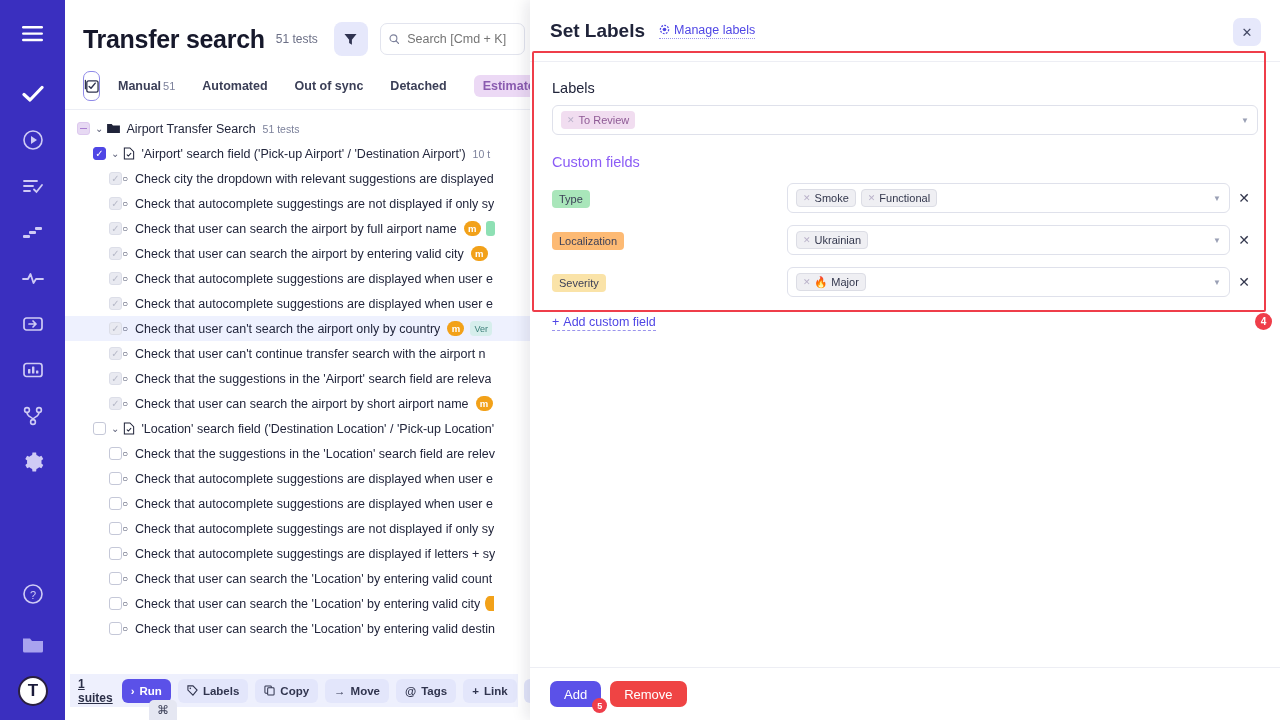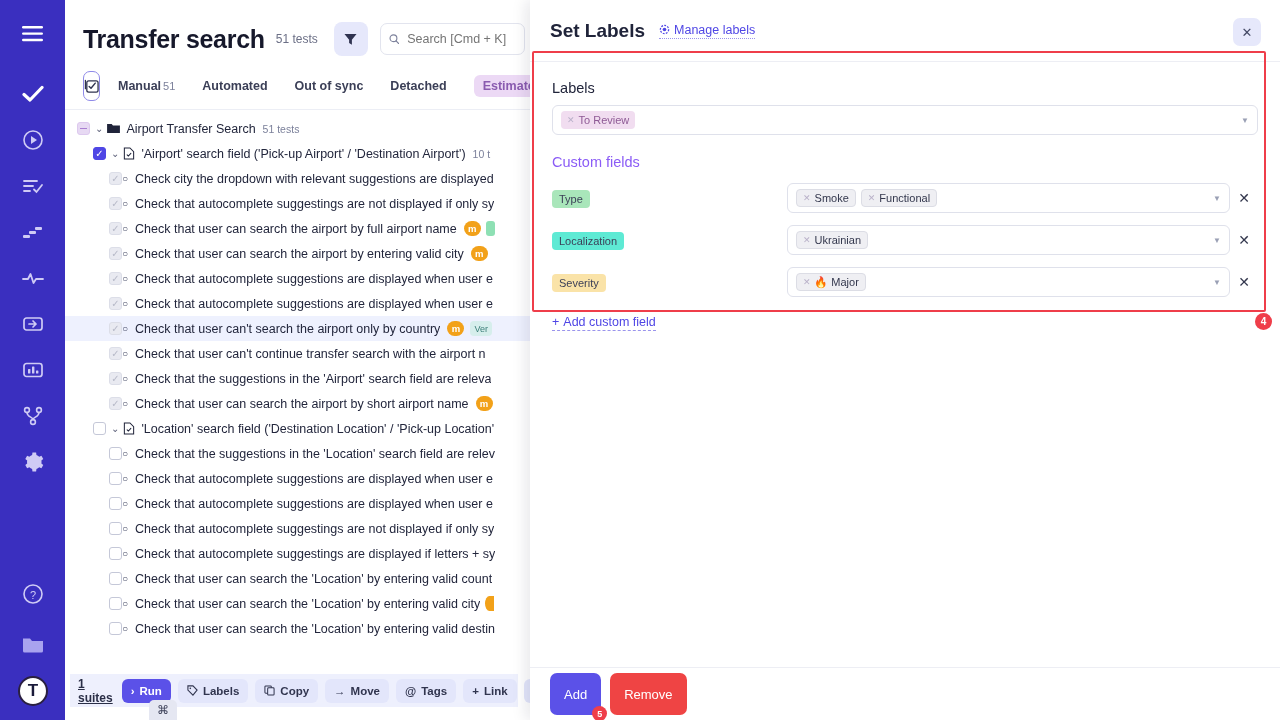--- a/index.html
+++ b/index.html
@@ -174,21 +174,21 @@
 
   .addfield {
     display:inline-flex; align-items:center; gap:4px; margin-top: 6px;
     color:#4f46e5; font-size: 12.5px; border-bottom: 1px dashed #9a94ec; cursor:pointer; padding-bottom:1px;
   }
 
   .panel-foot {
     position:absolute; left:0; bottom:0; width: 750px; height: 53px;
     border-top: 1px solid #edeef4; display:flex; align-items:center; padding-left: 20px; gap: 9px;
   }
-  .btn { height: 42px; padding: 0 14px; border-radius: 7px; border:none; cursor:pointer;
+  .btn { height: 26px; padding: 0 14px; border-radius: 7px; border:none; cursor:pointer;
          font-size: 13px; color:#fff; font-family:"Liberation Sans", sans-serif; position: relative; }
   .btn.add { background:#5b51e8; }
   .btn.remove { background:#ef4444; }
   .btn-badge {
     position:absolute; right:-6px; bottom:-6px; width:15px; height:15px; border-radius:50%;
     background:#ef3e4a; color:#fff; font-size:9px; font-weight:700;
     display:flex; align-items:center; justify-content:center;
   }
 </style>
 </head>
@@ -541,21 +541,21 @@
                     <span class="x">✕</span>
                     <span>Functional</span>
                   </span>
                 </div>
                 <span class="select-caret">▼</span>
               </div>
             </div>
             <div class="cf-x">✕</div>
           </div>
           <div class="cf-row">
-            <div class="cf-label"><span class="cf-pill" style="background:#5eead4">Localization</span></div>
+            <div class="cf-label"><span class="cf-pill" style="background:#fdba74">Localization</span></div>
             <div class="cf-select">
               <div class="select-box">
                 <div style="display:flex;gap:5px">
                   <span class="chip grey">
                     <span class="x">✕</span>
                     <span>Ukrainian</span>
                   </span>
                 </div>
                 <span class="select-caret">▼</span>
               </div>

